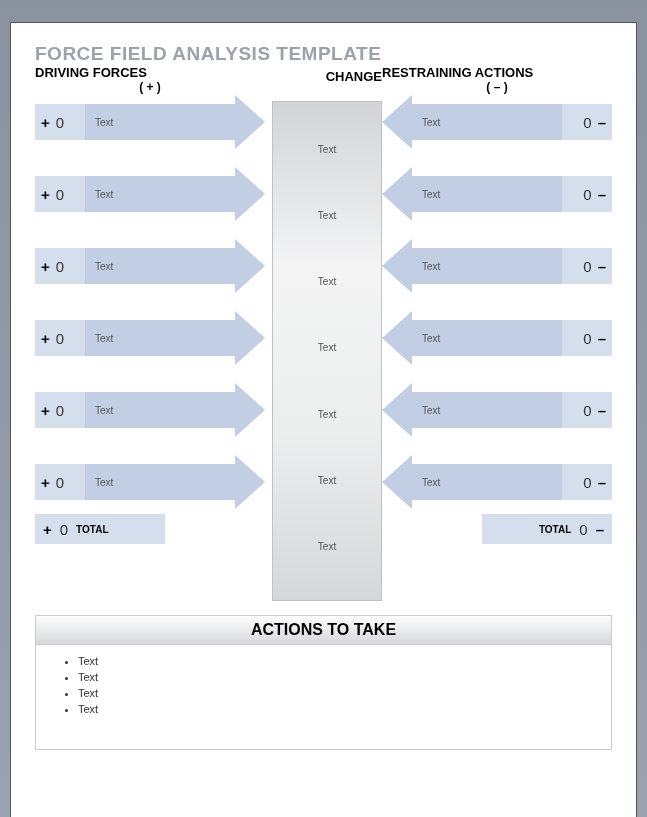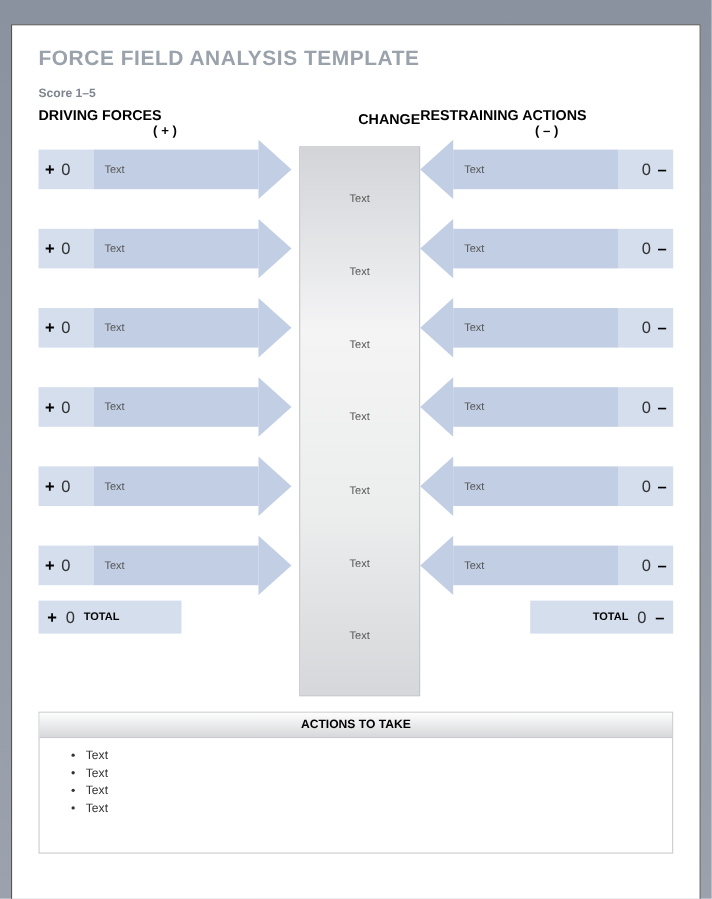--- a/index.html
+++ b/index.html
@@ -149,38 +149,37 @@
   .total-lbl{ font-size:10px;}
   
   .actions {
     margin-top: 14px;
     border: 1px solid #c9cbce;
   }
   .actions-head {
     background: linear-gradient(to bottom, #fdfdfd, #d7d8db);
     text-align: center;
     font-weight: bold;
-    font-size: 11px;
+    font-size: 16px;
     padding: 5px 0;
     border-bottom: 1px solid #c9cbce;
   }
   .actions-body {
     padding: 10px 28px 30px 28px;
     font-size: 11px;
     color: #333;
   }
   .actions-body li { list-style: disc; margin-bottom: 4px; margin-left: 14px;}
   .forces-stack { display:flex; flex-direction:column; padding-top: 4px;}
 </style>
 </head>
 <body>
 
 <div class="page">
   <div class="title">FORCE FIELD ANALYSIS TEMPLATE</div>
-  <div class="subtitle">Score 1–5</div>
 
   <div class="columns">
 
     <div class="col-left">
       <div class="col-head">DRIVING FORCES</div>
       <div class="col-sub">( + )</div>
       <div class="forces-stack" id="driving-stack">
           <div class="force-row">
     <div class="score-box">
       <span class="sign">+</span>

